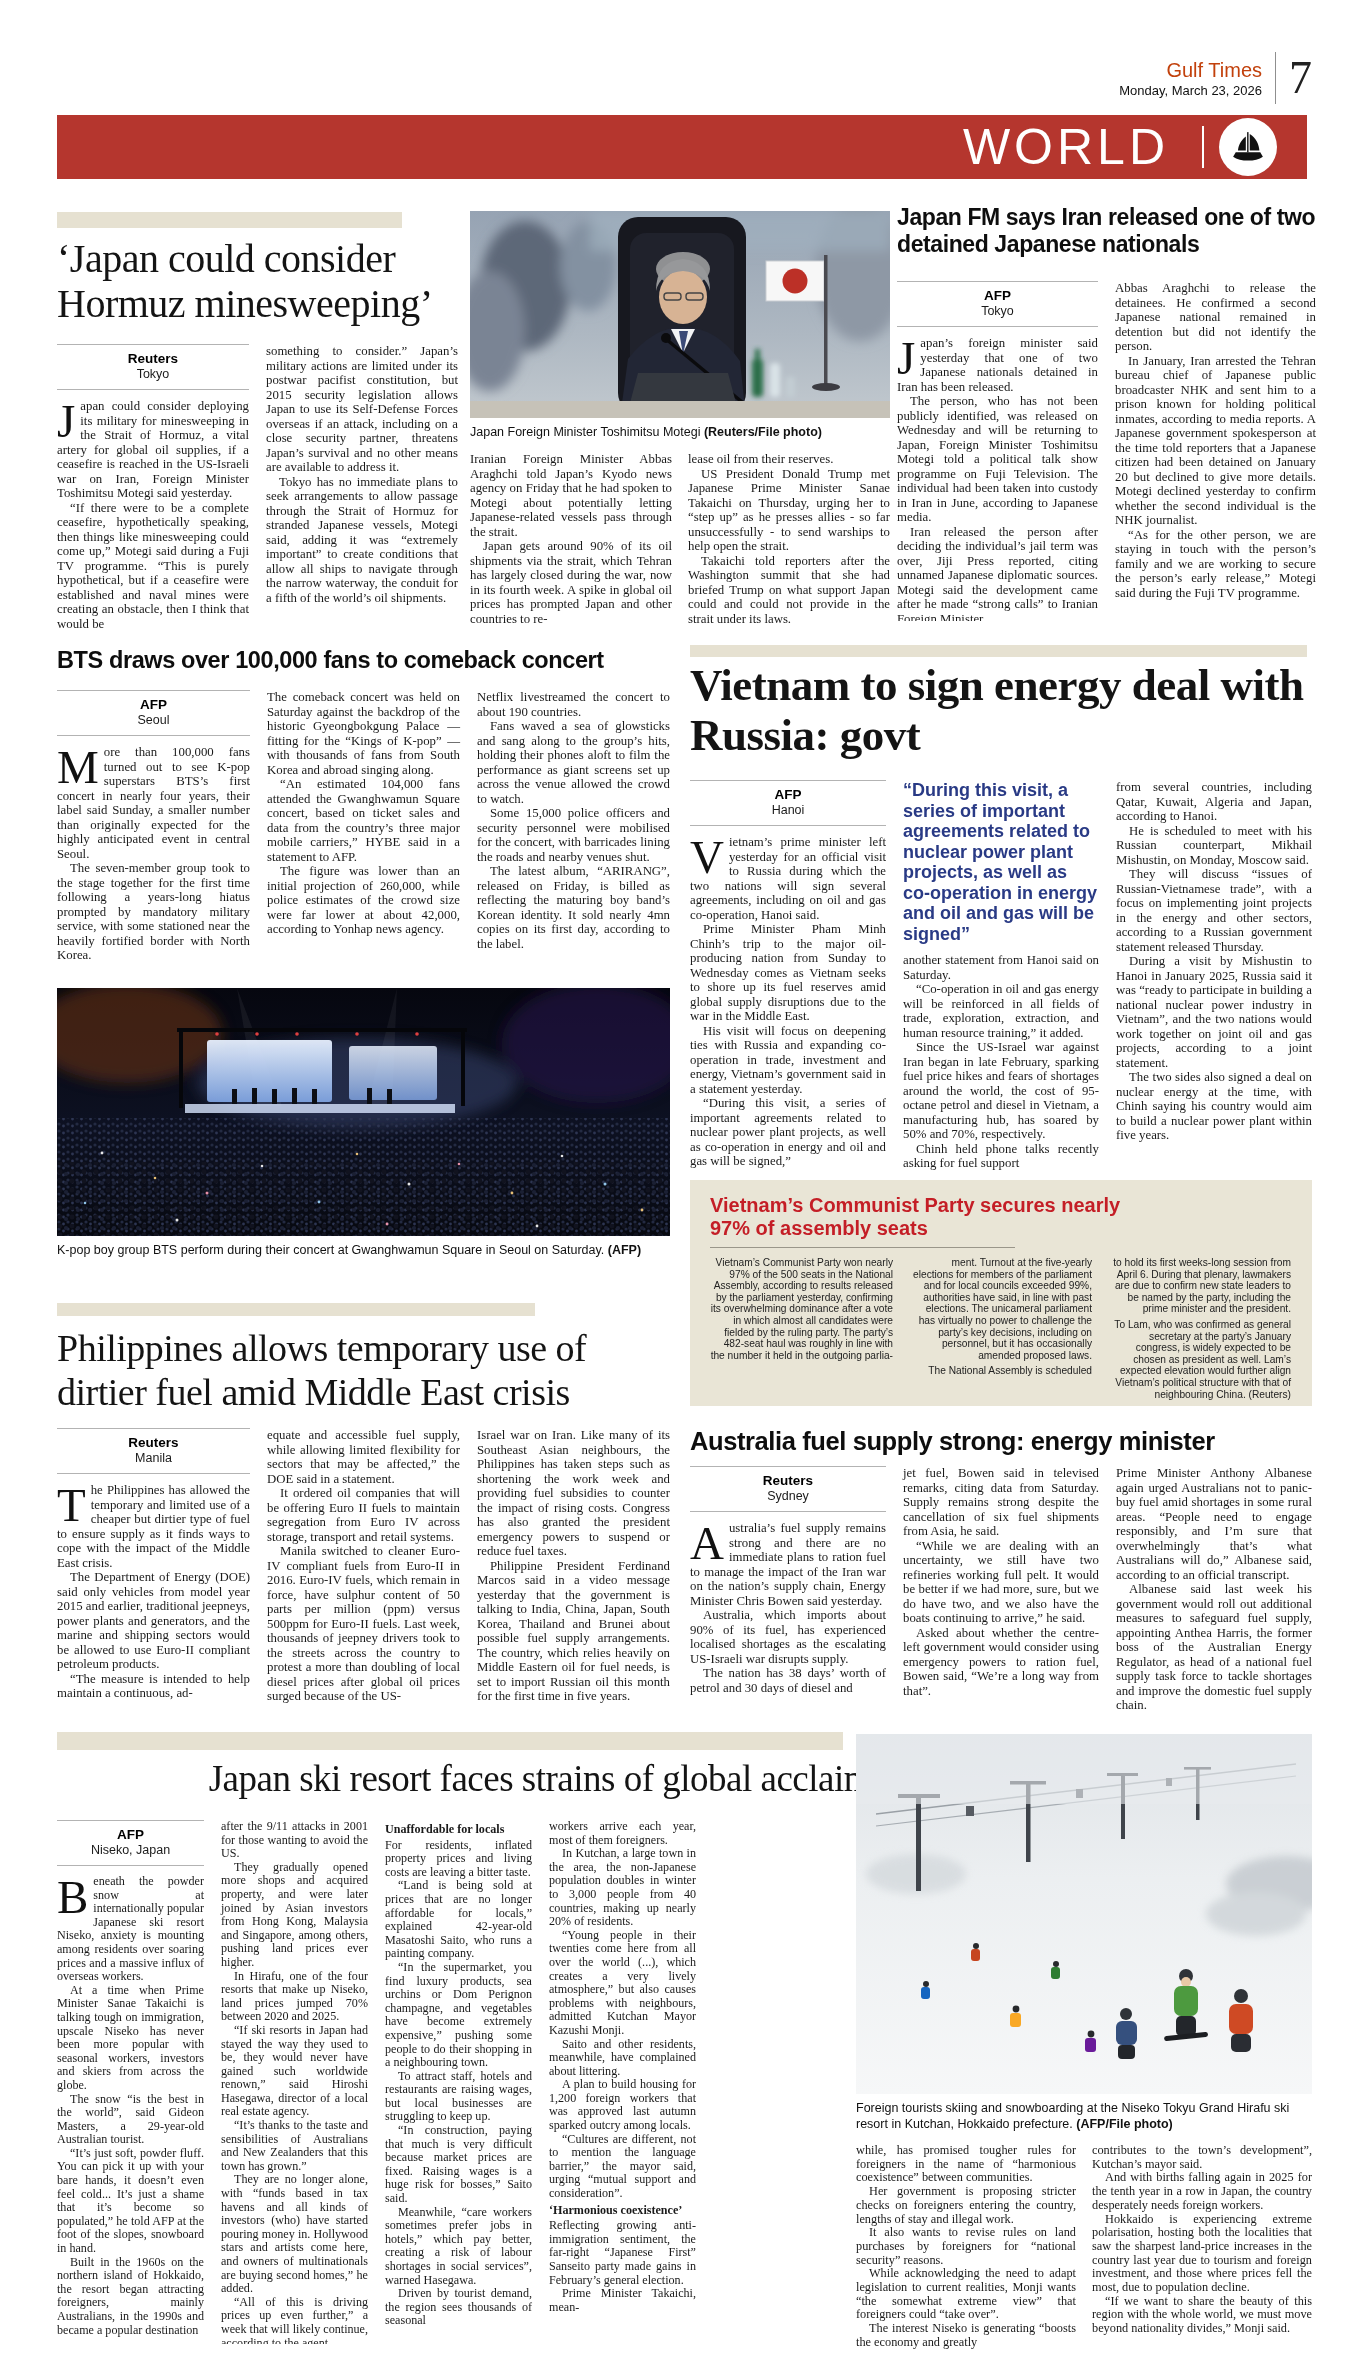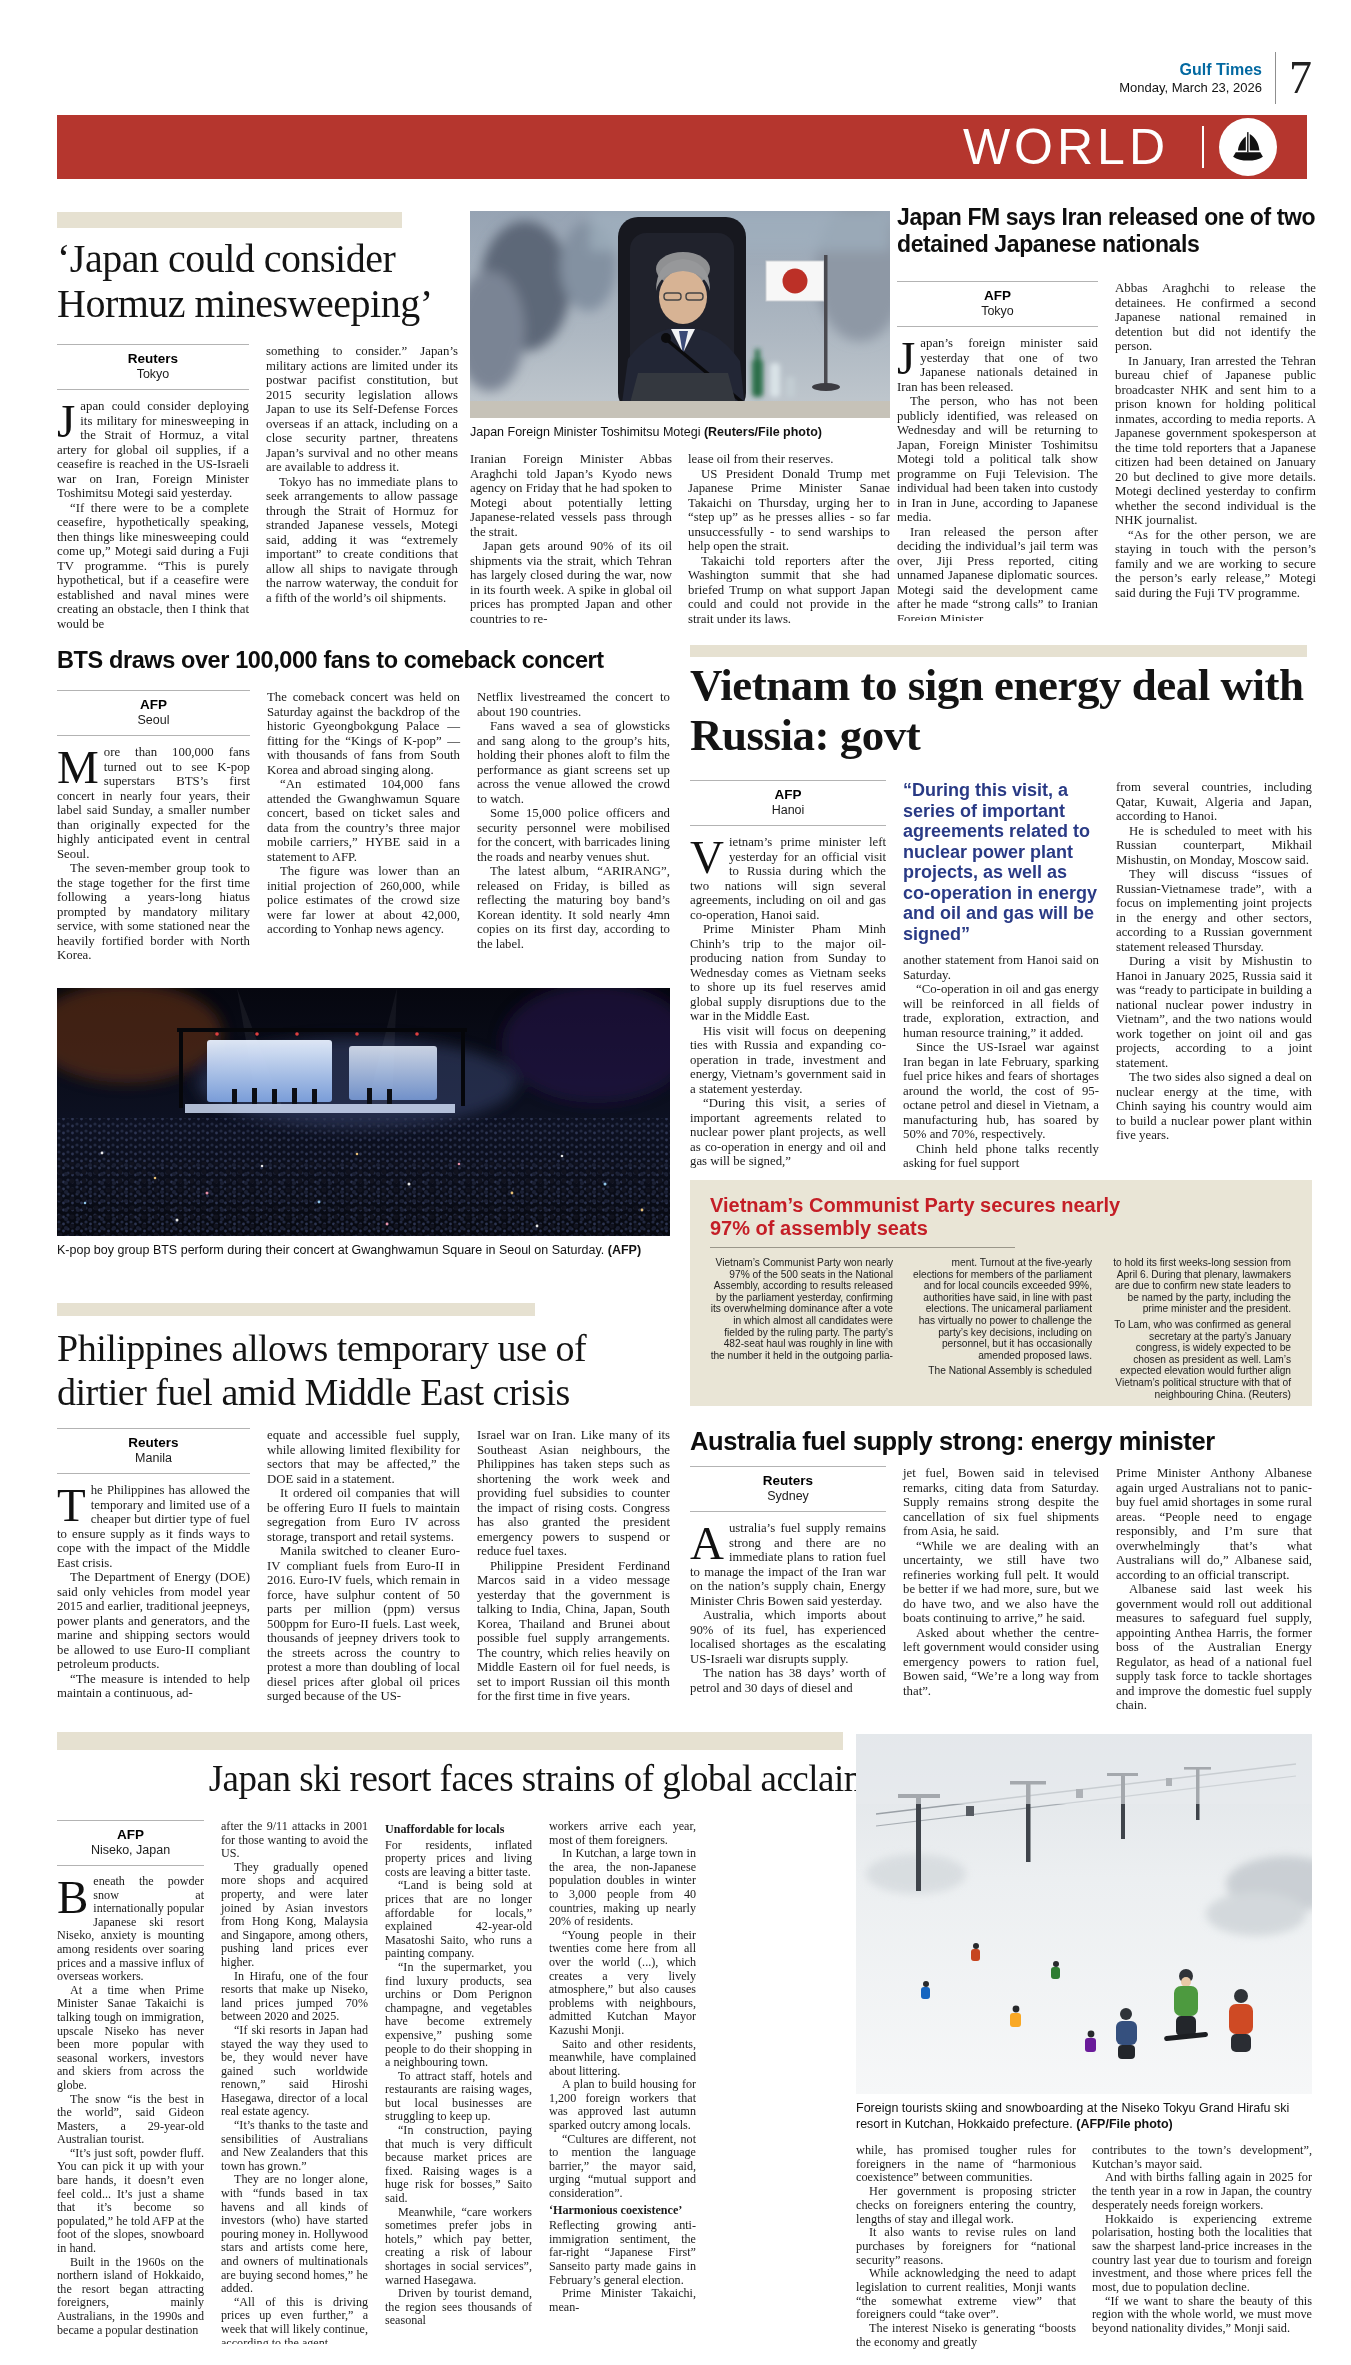--- a/index.html
+++ b/index.html
@@ -3,21 +3,21 @@
 <meta charset="utf-8">
 <style>
   * { box-sizing: border-box; }
   html,body { margin:0; padding:0; background:#e9e9e9; }
   .page { position:relative; width:1351px; height:2365px; background:#ffffff; margin:0 auto;
           font-family:"Liberation Serif", serif; overflow:hidden; }
 
   
   .masthead { position:absolute; top:52px; left:1000px; width:312px; display:flex; align-items:center; justify-content:flex-end; gap:13px; }
   .mast-text { text-align:right; font-family:"Liberation Sans", sans-serif; }
-  .paper-name { font-size:16px; font-weight:bold; color:#0369a1; }
+  .paper-name { font-size:20px; font-weight:normal; color:#c2410c; }
   .paper-date { font-size:13px; color:#111; margin-top:1px; }
   .mast-rule { width:1px; height:52px; background:#8f8f8f; }
   .page-num { font-family:"Liberation Serif", serif; font-size:46px; color:#222; line-height:50px; }
 
   
   .banner { position:absolute; left:57px; top:115px; width:1250px; height:64px; background:#b5362e; }
   .banner-title { position:absolute; right:138px; top:3px; color:#fff; font-family:"Liberation Sans", sans-serif; font-size:50px; letter-spacing:4px; font-weight:400; }
   .banner-divider { position:absolute; right:103px; top:11px; width:2px; height:42px; background:#fff; }
   .banner-badge { position:absolute; right:30px; top:3px; width:58px; height:58px; border-radius:50%; background:#fff; display:flex; align-items:center; justify-content:center; }
 

